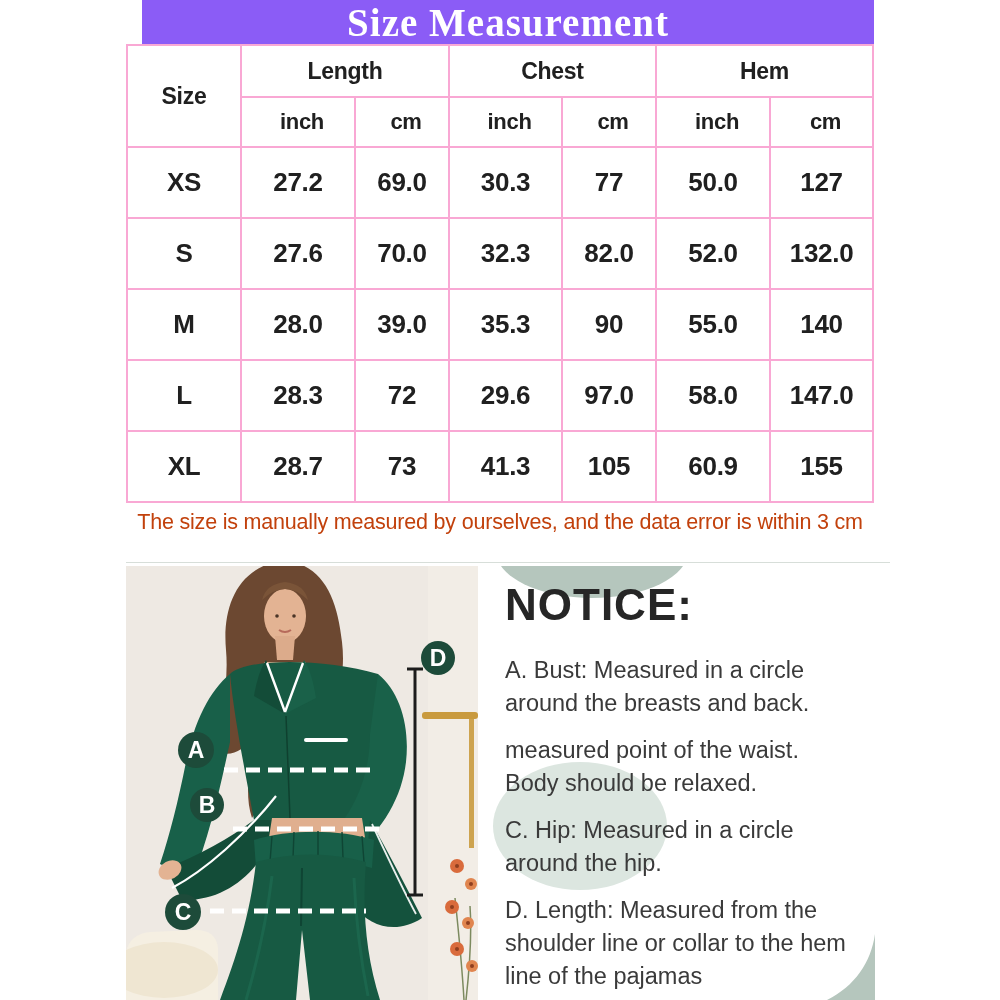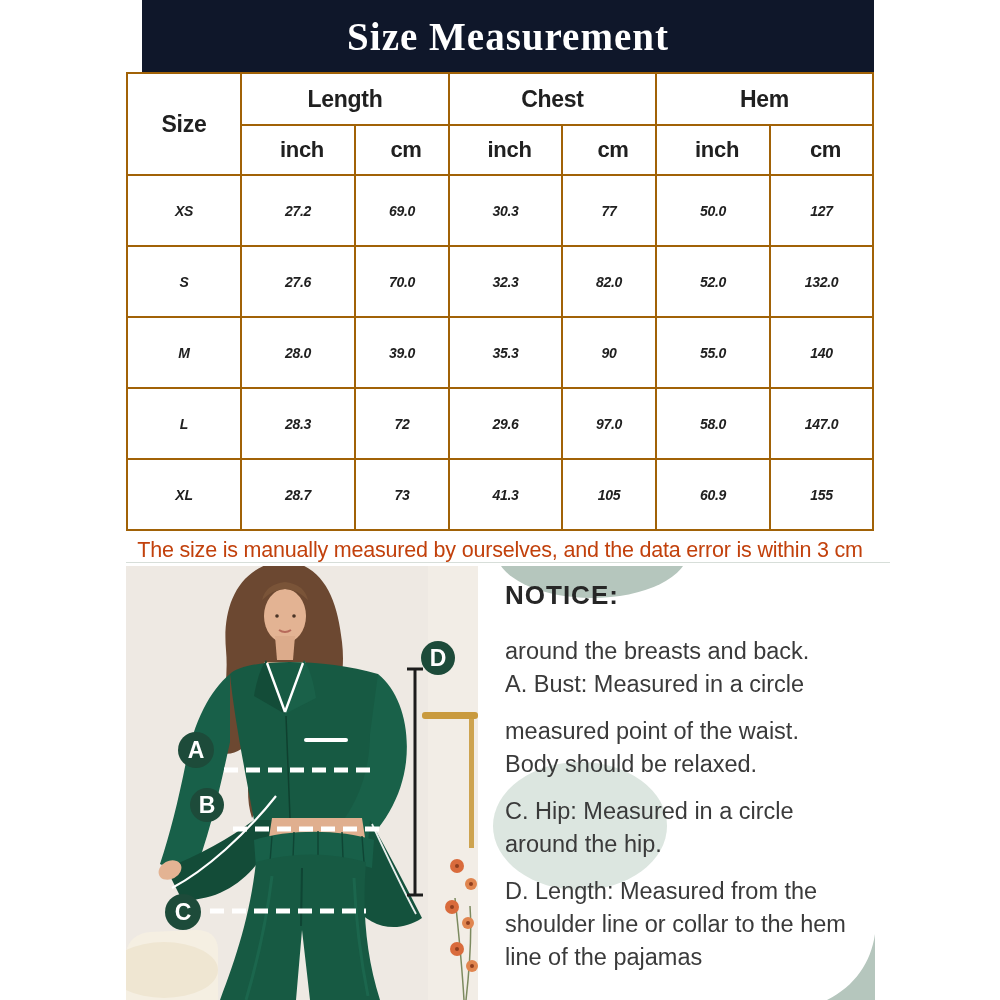--- a/index.html
+++ b/index.html
@@ -1,51 +1,51 @@
 <!DOCTYPE html>
 <html><head>
 <meta charset="utf-8">
 <style>
   html,body{margin:0;padding:0;background:#ffffff;}
   .page{position:relative;width:1000px;height:1000px;background:#ffffff;overflow:hidden;
         font-family:"Liberation Sans",sans-serif;color:#202020;}
 
   
   .chart-area{position:absolute;left:126px;top:0;width:748px;}
-  .title-band{height:72px;background:#0f172a;display:flex;align-items:center;justify-content:center;
+  .title-band{height:44px;background:#8b5cf6;display:flex;align-items:center;justify-content:center;
 
               font-family:"Liberation Serif",serif;font-weight:bold;font-size:39px;color:#ffffff;
               letter-spacing:1px;margin-left:16px;}
   table.size-table{border-collapse:collapse;width:748px;table-layout:fixed;}
   table.size-table th,table.size-table td{
-      border:2px solid #a16207;text-align:center;vertical-align:middle;
+      border:2px solid #f9a8d4;text-align:center;vertical-align:middle;
       font-weight:bold;color:#202020;letter-spacing:-0.3px;padding:0;}
   table.size-table thead tr.group-row th{height:50px;font-size:23px;}
   table.size-table thead tr.unit-row th{height:48px;font-size:22px;padding-left:8px;}
   table.size-table thead th.size-head{font-size:23px;}
-  table.size-table tbody td,table.size-table tbody th{height:69px;font-size:14px;font-style:italic;}
+  table.size-table tbody td,table.size-table tbody th{height:69px;font-size:26px;}
   .note{margin-top:7px;width:748px;text-align:center;font-size:21.5px;font-weight:400;
         color:#c2410c;letter-spacing:-0.2px;}
 
   .divider{position:absolute;left:126px;top:562px;width:764px;height:1px;background:#d7ded9;}
 
   
   .photo-panel{position:absolute;left:126px;top:566px;width:352px;height:434px;
                background:#eee9e3;overflow:hidden;}
   .photo-panel svg{display:block;}
 
   
   .notice-panel{position:absolute;left:490px;top:566px;width:410px;height:434px;
                 overflow:hidden;padding:0;}
   .notice-inner{position:relative;z-index:1;padding:14px 0 0 15px;}
   .blob{position:absolute;border-radius:50%;z-index:0;}
   .blob-top{left:6px;top:-62px;width:192px;height:94px;background:#b5c6bd;}
   .blob-mid{left:3px;top:196px;width:174px;height:128px;background:#dce6e0;}
   .leaf{position:absolute;left:337px;top:368px;z-index:0;}
-  .notice-title{margin:0 0 24px 0;font-size:26px;font-weight:bold;color:#262626;
+  .notice-title{margin:0 0 24px 0;font-size:44px;font-weight:bold;color:#262626;
                 letter-spacing:1px;}
   .notice-item{width:378px;margin:0 0 14px 0;font-size:23.5px;line-height:33px;color:#3a3a3a;}
   .notice-item span{display:block;}
 </style>
 </head>
 <body>
 
 <div class="page">
 
   <div class="chart-area">
@@ -219,22 +219,22 @@
 
   <div class="notice-panel">
     <div class="blob blob-top"></div>
     <div class="blob blob-mid"></div>
     <svg class="leaf" width="50" height="66" viewBox="0 0 50 66">
       <path d="M48,0 C44,28 28,52 0,66 L48,66 Z" fill="#b5c6bd"></path>
     </svg>
     <div class="notice-inner">
       <h2 class="notice-title">NOTICE:</h2>
       <p class="notice-item">
+        <span>A. Bust: Measured in a circle</span>
         <span>around the breasts and back.</span>
-        <span>A. Bust: Measured in a circle</span>
       </p>
       <p class="notice-item">
         <span>measured point of the waist.</span>
         <span>Body should be relaxed.</span>
       </p>
       <p class="notice-item">
         <span>C. Hip: Measured in a circle</span>
         <span>around the hip.</span>
       </p>
       <p class="notice-item">

